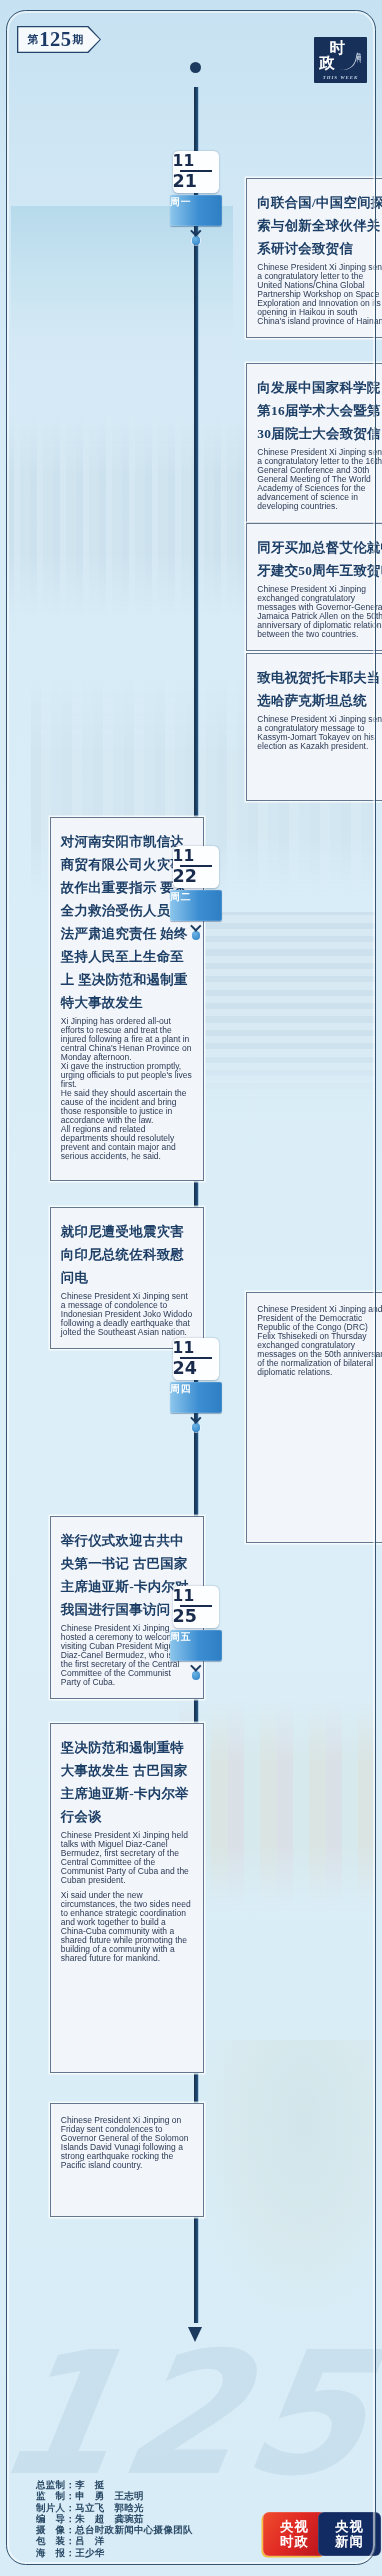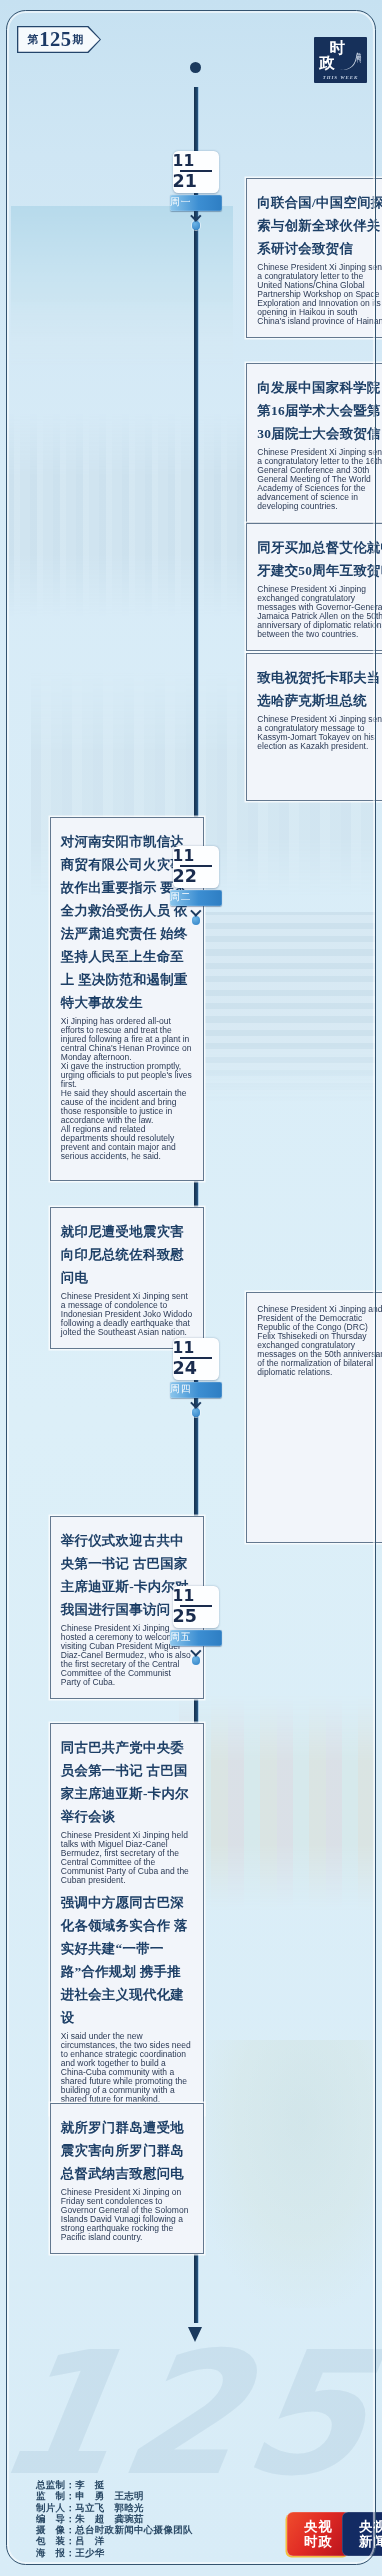--- a/index.html
+++ b/index.html
@@ -57,43 +57,43 @@
     background:#1b3a5e;z-index:6;}
   .tl-arrow{position:absolute;left:188px;top:2327px;width:0;height:0;z-index:6;
     border-left:7.7px solid transparent;border-right:7.7px solid transparent;border-top:15.5px solid #1b3a5e;}
   
   .dbadge{position:absolute;left:170px;width:52px;z-index:20;text-align:left;}
   .dbox{margin:0 2.6px;background:#fdfeff;border-radius:5.2px;padding:2.6px 0 3.1px;
     box-shadow:0 0.5px 2.1px rgba(30,60,100,.35);color:#1a2c4e;}
   .dmonth{display:block;font:700 15.5px/15.5px "DejaVu Sans",sans-serif;}
   .dline{display:block;width:32px;height:1.5px;background:#1a2c4e;margin:1px auto;}
   .dday{display:block;font:700 17.5px/17.5px "DejaVu Sans",sans-serif;}
-  .dribbon{margin-top:1.5px;height:16px;line-height:14px;border-radius:2.1px;
+  .dribbon{margin-top:1.5px;height:31px;line-height:14px;border-radius:2.1px;
     background:linear-gradient(90deg,#8cc6ec,#3c8ed2 55%,#2e7ec3);
-    color:#fff;font-size:9.8px;font-weight:400;letter-spacing:1px;
+    color:#fff;font-size:9.8px;font-weight:700;letter-spacing:1px;
     box-shadow:0 0.5px 1px rgba(25,60,100,.4), inset 0 0 0 0.5px rgba(255,255,255,.25);}
   .dchev{width:5.7px;height:5.7px;border-right:2.1px solid #1c3b60;border-bottom:2.1px solid #1c3b60;
     transform:rotate(45deg);margin:1.5px auto 0.5px;}
   .ddot{width:8.2px;height:8.2px;border-radius:50%;margin:1.5px auto 0;
     background:radial-gradient(circle at 35% 30%,#6cb4e6,#2d7fc4);box-shadow:0 0 0 1px rgba(240,248,255,.65);}
   
   .card{position:absolute;z-index:10;background:#f2f5fa;border:1px solid #63788f;
     box-shadow:0 0 0 1.5px rgba(255,255,255,.75);padding:12.4px 10.3px 10.3px;box-sizing:border-box;margin-left:33px;}
   .card-zh{font-family:"Liberation Serif","DejaVu Serif",serif;font-weight:700;color:#1d3f66;
     font-size:13.4px;line-height:23px;letter-spacing:0.3px;margin-bottom:3.1px;}
   .card-en{color:#2b3a55;font-size:8.5px;line-height:9px;white-space:pre-line;}
   .card .gap{height:5.2px;}
   
   .credits{position:absolute;left:36px;top:2479px;z-index:20;color:#2b4a66;
     font-size:9.5px;line-height:11px;letter-spacing:0.3px;}
   .credits div{margin-bottom:0.3px;font-weight:bold;}
   
   .flogo{position:absolute;top:2512px;width:63px;height:44px;border-radius:6px;z-index:20;
     display:flex;flex-direction:column;align-items:center;justify-content:center;
-    font-weight:700;font-size:13.4px;line-height:15.5px;color:#fff;letter-spacing:1px;margin-left:24px;}
+    font-weight:700;font-size:13.4px;line-height:15.5px;color:#fff;letter-spacing:1px;}
   .flogo-sz{left:263px;background:linear-gradient(125deg,#ef4d2d 0%,#e02a24 45%,#b5121d 100%);
     box-shadow:-1.5px 1.5px 0 0 #f5be3d, 0 0 0 0.5px rgba(255,255,255,.3) inset;}
   .flogo-news{left:318px;background:#132b63;box-shadow:0 0 0 0.5px rgba(255,255,255,.25) inset;}
 </style>
 </head>
 <body>
 
 <div class="poster">
 
   <div class="bg bg-expo"></div>
@@ -207,29 +207,27 @@
   <div class="card" style="left:213px;top:1292px;width:153px;min-height:251px">
     <div class="card-en">Chinese President Xi Jinping and President of the Democratic Republic of the Congo (DRC) Felix Tshisekedi on Thursday exchanged congratulatory messages on the 50th anniversary of the normalization of bilateral diplomatic relations.</div>
   </div>
 
   <div class="card" style="left:16.5px;top:1516px;width:154px;min-height:171px">
     <div class="card-zh">举行仪式欢迎古共中央第一书记 古巴国家主席迪亚斯-卡内尔对我国进行国事访问</div>
     <div class="card-en">Chinese President Xi Jinping hosted a ceremony to welcome visiting Cuban President Miguel Diaz-Canel Bermudez, who is also the first secretary of the Central Committee of the Communist Party of Cuba.</div>
   </div>
 
   <div class="card" style="left:16.5px;top:1723px;width:154px;min-height:350px">
-    <div class="card-zh">同古巴共产党中央委员会第一书记 古巴国家主席迪亚斯-卡内尔举行会谈</div>
+    <div class="card-zh">坚决防范和遏制重特大事故发生 古巴国家主席迪亚斯-卡内尔举行会谈</div>
     <div class="card-en">Chinese President Xi Jinping held talks with Miguel Diaz-Canel Bermudez, first secretary of the Central Committee of the Communist Party of Cuba and the Cuban president.</div>
     <div class="gap"></div>
-    <div class="card-zh">强调中方愿同古巴深化各领域务实合作 落实好共建“一带一路”合作规划 携手推进社会主义现代化建设</div>
     <div class="card-en">Xi said under the new circumstances, the two sides need to enhance strategic coordination and work together to build a China-Cuba community with a shared future while promoting the building of a community with a shared future for mankind.</div>
   </div>
 
   <div class="card" style="left:16.5px;top:2103px;width:154px;min-height:114px">
-    <div class="card-zh">就所罗门群岛遭受地震灾害向所罗门群岛总督武纳吉致慰问电</div>
     <div class="card-en">Chinese President Xi Jinping on Friday sent condolences to Governor General of the Solomon Islands David Vunagi following a strong earthquake rocking the Pacific island country.</div>
   </div>
 
   <div class="credits">
     <div>总监制：李　挺</div>
     <div>监　制：申　勇　王志明</div>
     <div>制片人：马立飞　郭晗光</div>
     <div>编　导：朱　超　龚琬茹</div>
     <div>摄　像：总台时政新闻中心摄像团队</div>
     <div>包　装：吕　洋</div>

